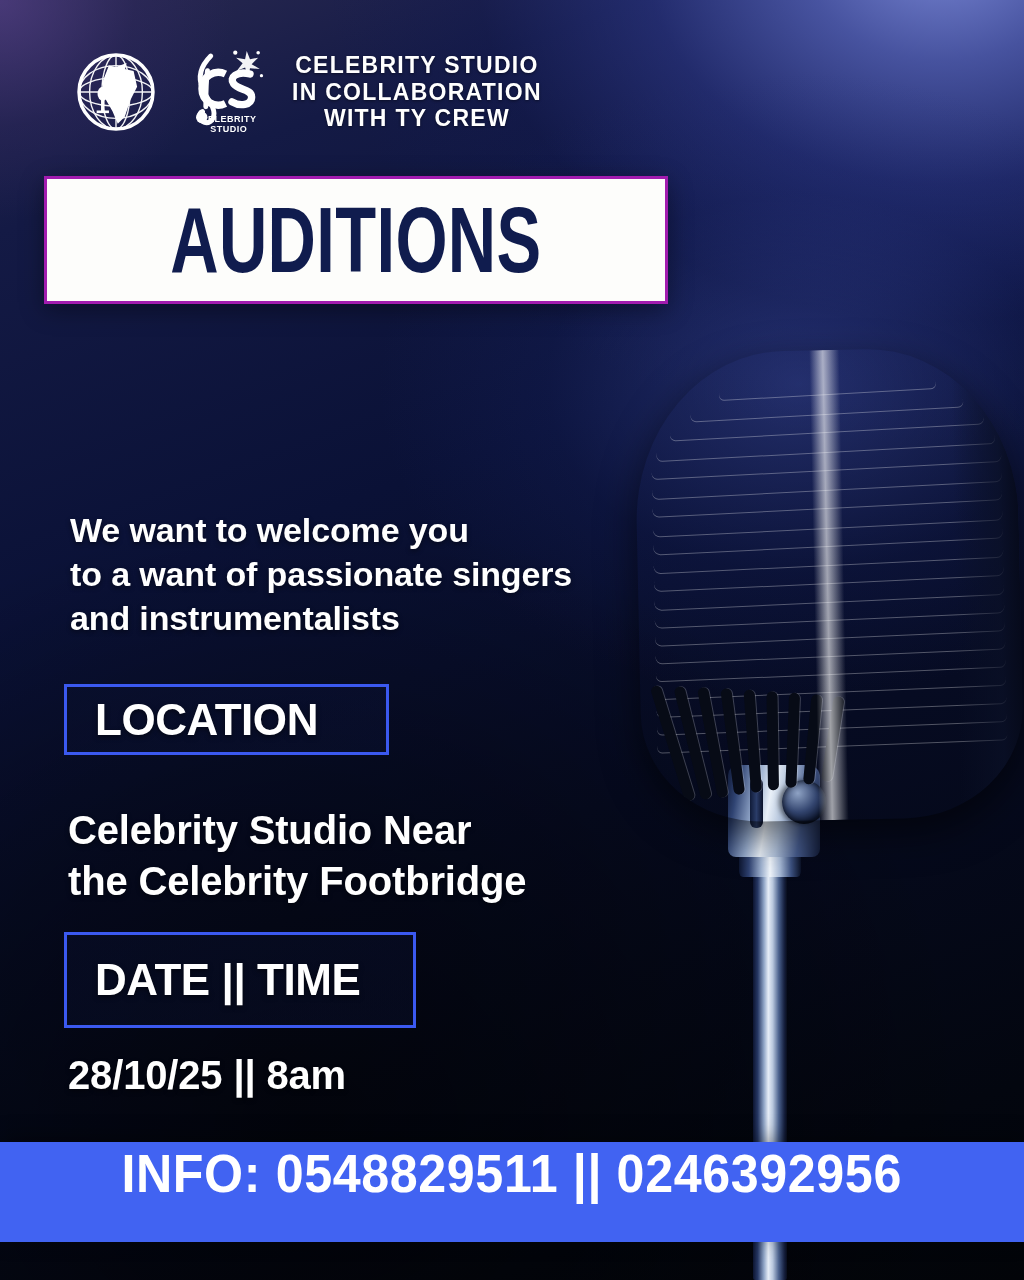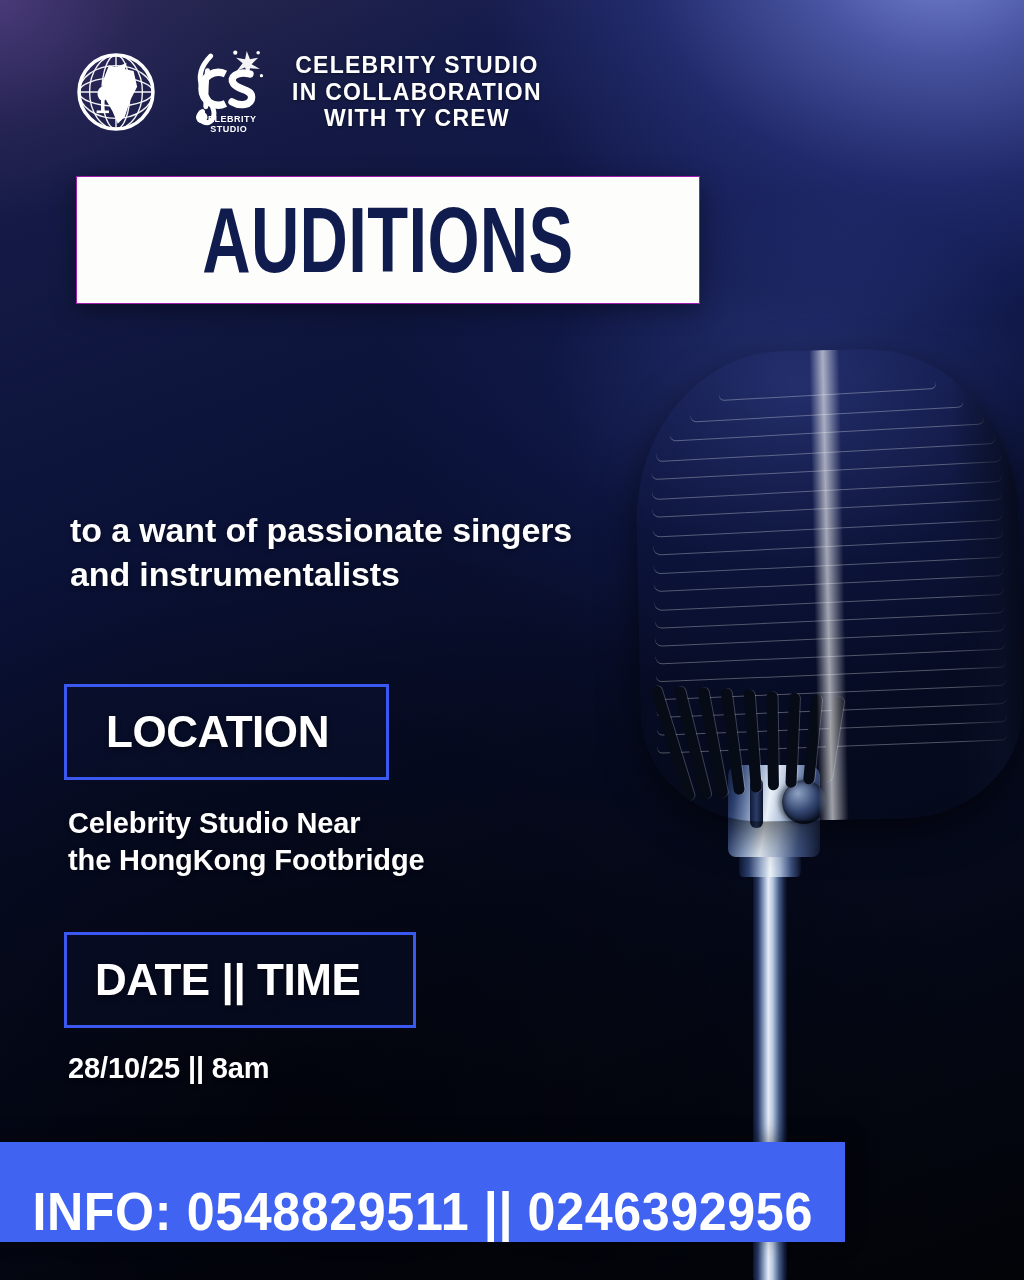--- a/index.html
+++ b/index.html
@@ -134,23 +134,23 @@
     line-height:1.16;
     letter-spacing:0.055em;
     text-transform:uppercase;
     margin-left:6px;
     text-shadow:0 1px 3px rgba(0,0,0,0.45);
     text-align:center;
   }
 
   
   .auditions-banner {
-    position:absolute; left:76px; top:176px; width:624px; height:128px;
+    position:absolute; left:44px; top:176px; width:624px; height:128px;
     background:#fdfdfb;
-    border:1px solid #a21caf;
+    border:3px solid #a21caf;
     display:flex; align-items:center; justify-content:center;
     box-shadow:0 6px 22px rgba(0,0,0,0.38);
   }
   .auditions-text {
     color:#101c4e;
     font-weight:bold;
     font-size:93px;
     line-height:1;
     letter-spacing:0.005em;
     transform:scaleX(0.72);
@@ -198,40 +198,40 @@
   }
   .label-box .label-text {
     color:#ffffff;
     font-weight:bold;
     font-size:44px;
     letter-spacing:-0.01em;
     padding-left:28px;
     white-space:nowrap;
     text-shadow:0 2px 5px rgba(0,0,0,0.5);
   }
-  #location-box { left:64px; top:684px; width:325px; height:96px;padding-left:11px; }
+  #location-box { left:64px; top:684px; width:325px; height:71px; }
   #datetime-box { left:64px; top:932px; width:352px; height:96px; }
 
   .detail-text {
     position:absolute;
     color:#ffffff;
-    font-size:29px;
+    font-size:40px;
     font-weight:600;
     line-height:1.28;
     letter-spacing:-0.004em;
     text-shadow:0 2px 5px rgba(0,0,0,0.45);
   }
   #location-detail { left:68px; top:805px; width:620px; }
   #datetime-detail { left:68px; top:1050px; width:560px; }
 
   
   .footer-bar {
-    position:absolute; left:0; top:1142px; width:845px; height:100px;
+    position:absolute; left:0; top:1142px; width:1024px; height:100px;
     background:#4163f2;
-    display:flex; align-items:flex-end; justify-content:center;
+    display:flex; align-items:flex-start; justify-content:center;
     z-index:8;
     box-shadow:0 -4px 20px rgba(0,0,0,0.35);
   }
   .footer-text {
     color:#ffffff;
     font-weight:bold;
     font-size:54px;
     letter-spacing:0.012em;
     transform:scaleX(0.93);
     white-space:nowrap;
@@ -346,30 +346,31 @@
       <div>WITH TY CREW</div>
     </div>
   </div>
 
   <div class="auditions-banner">
     <div class="auditions-text">AUDITIONS</div>
   </div>
 
 
   <div class="body-copy">
+    <div>We want to welcome you</div>
     <div>to a want of passionate singers</div>
     <div>and instrumentalists</div>
   </div>
 
   <div class="label-box" id="location-box">
     <div class="label-text">LOCATION</div>
   </div>
   <div class="detail-text" id="location-detail">
     <div>Celebrity Studio Near</div>
-    <div>the HongKong Footbridge</div>
+    <div>the Celebrity Footbridge</div>
   </div>
 
   <div class="label-box" id="datetime-box">
     <div class="label-text">DATE || TIME</div>
   </div>
   <div class="detail-text" id="datetime-detail">
     <div>28/10/25 || 8am</div>
   </div>
 
   <div class="footer-bar">

